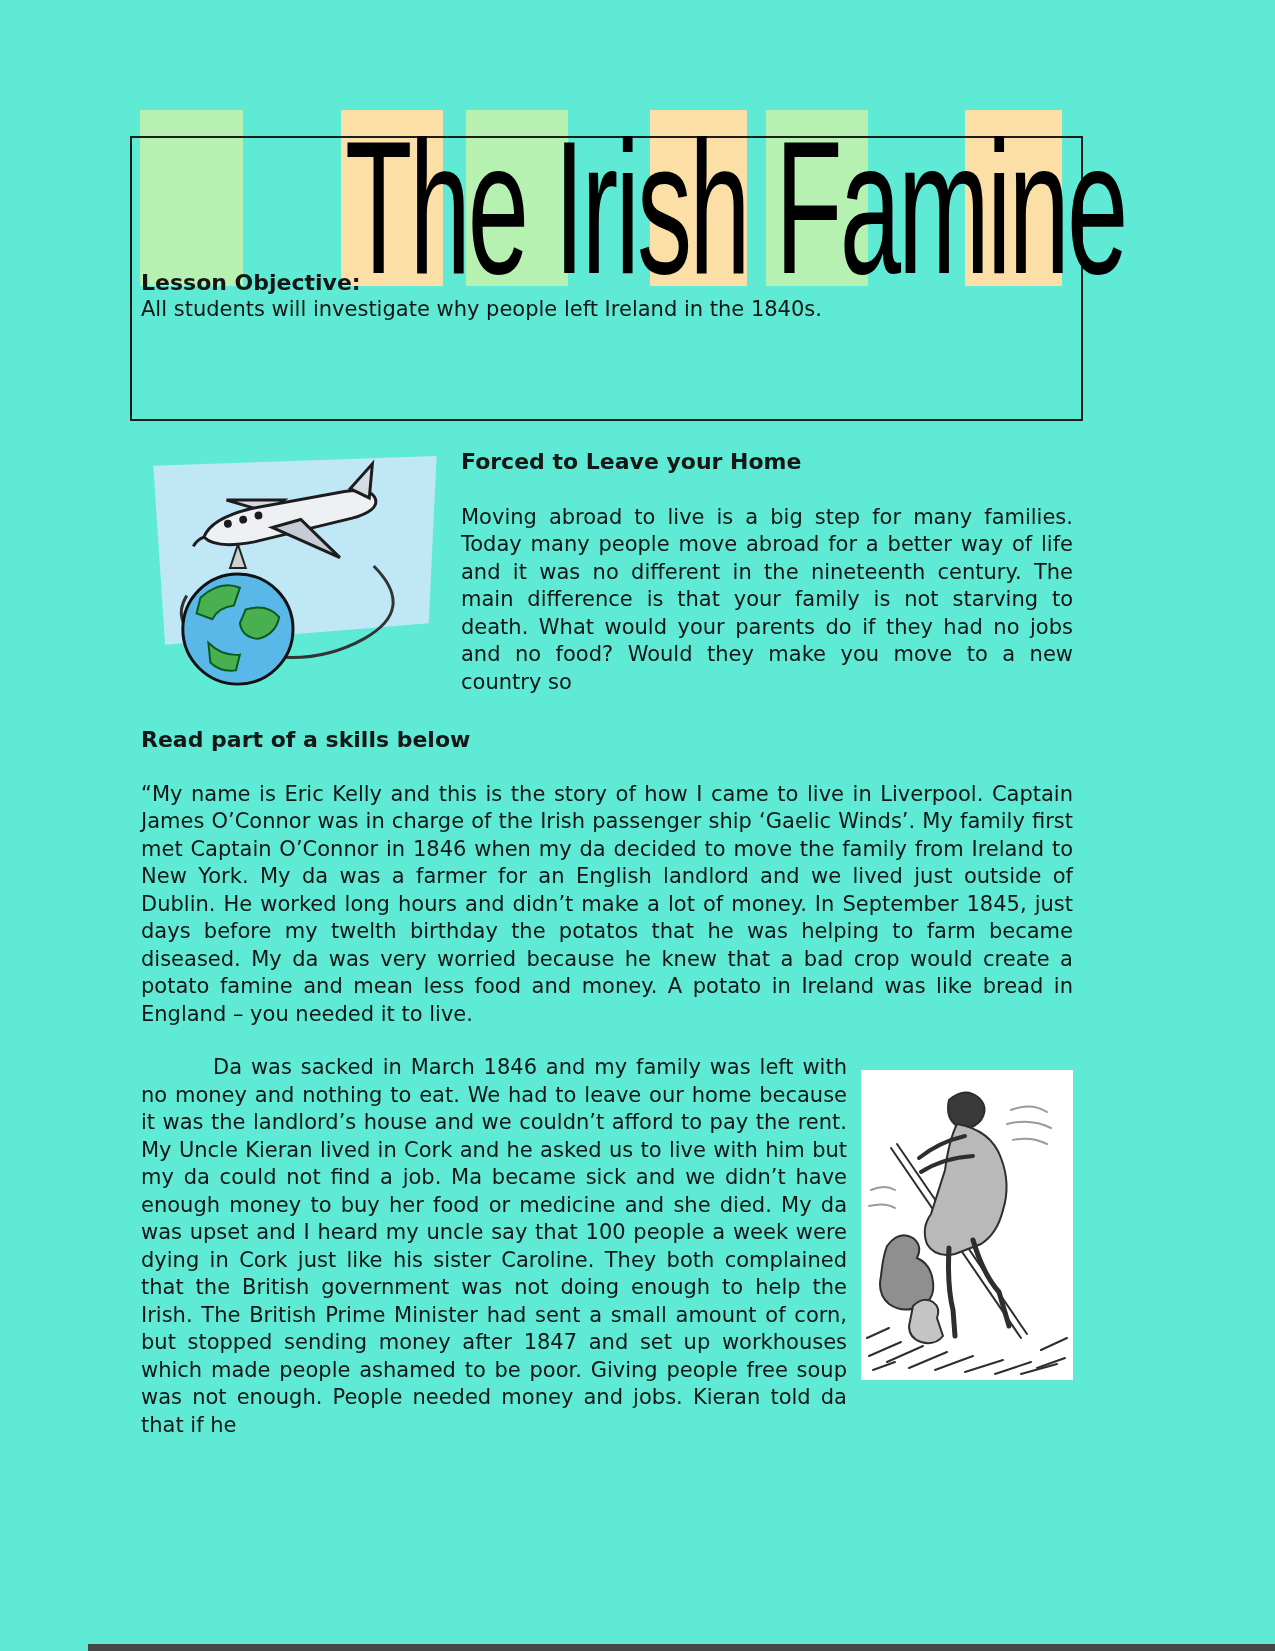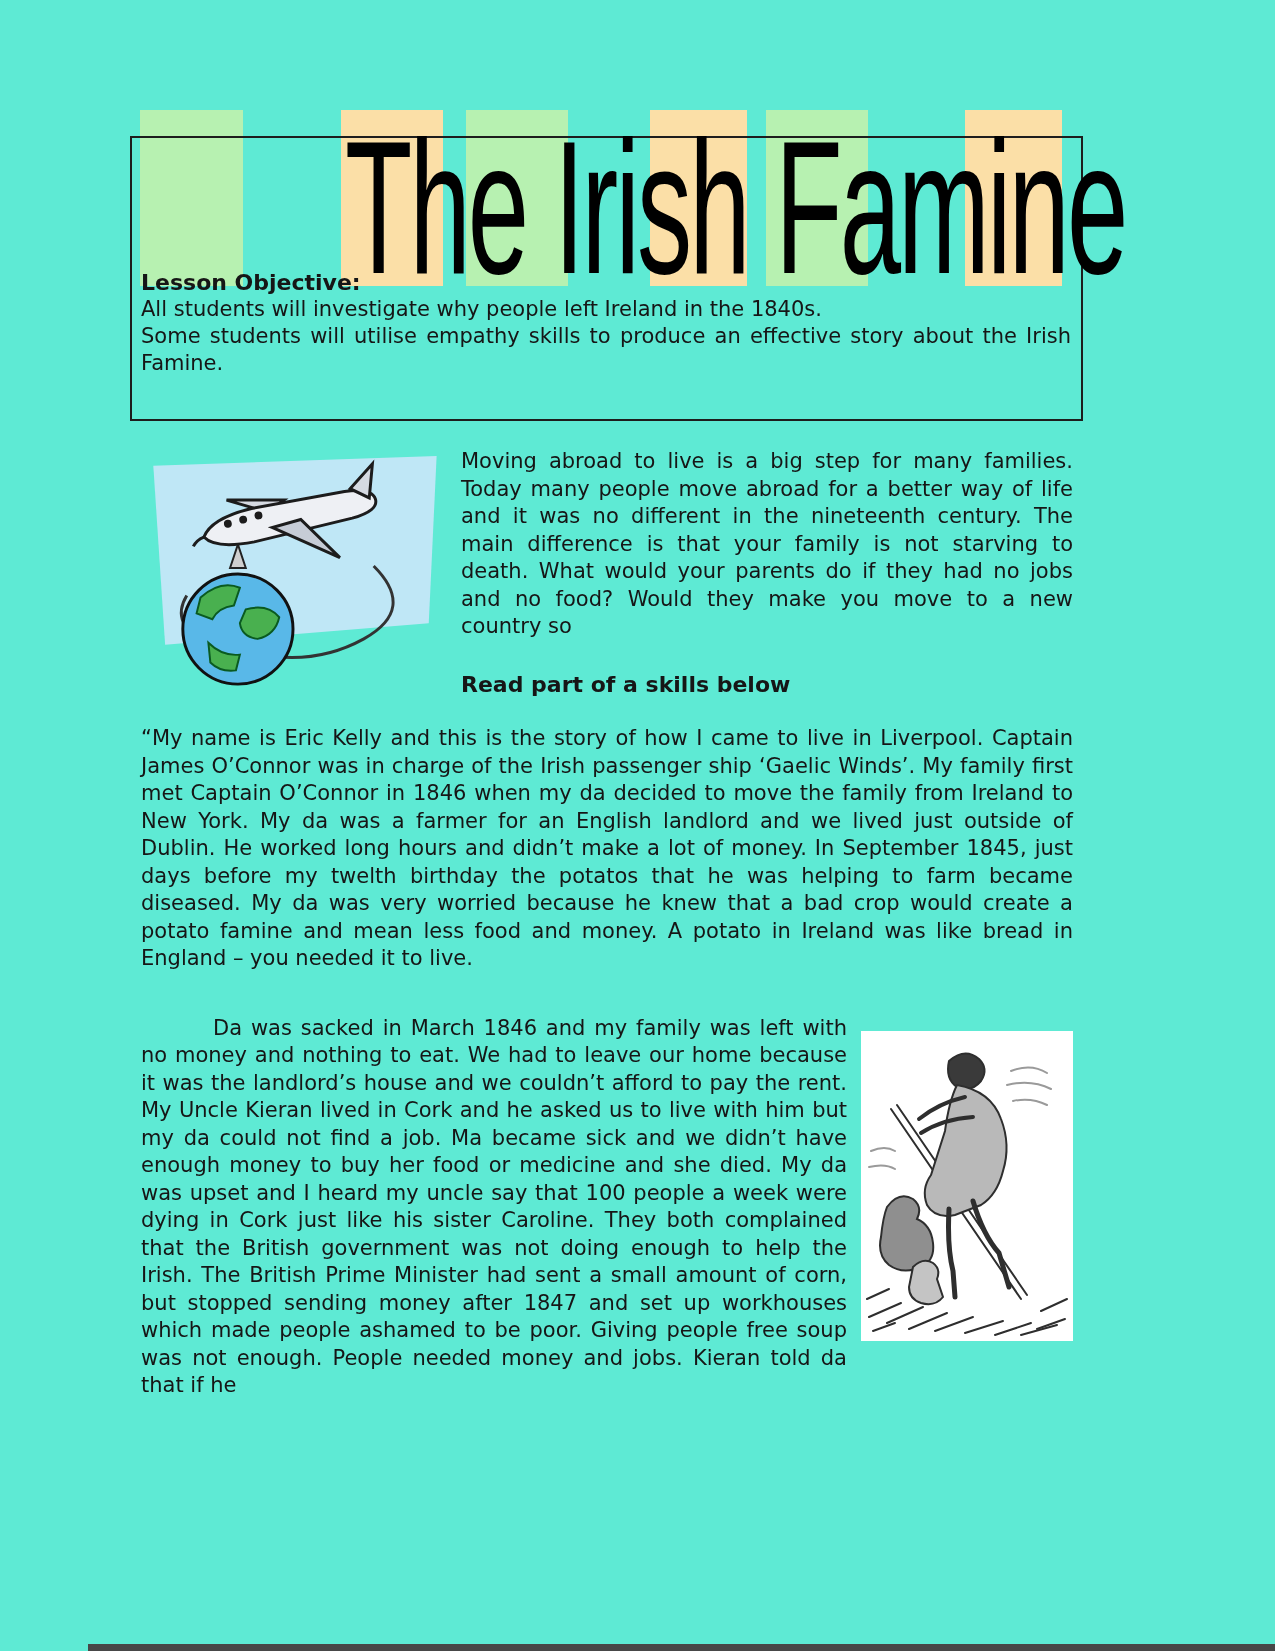--- a/index.html
+++ b/index.html
@@ -41,21 +41,21 @@
   .h { font-size:22px; font-weight:bold; }
   .j { text-align:justify; }
   .clipart {
     float:left; width:304px; height:242px; margin:2px 16px 6px 0;
   }
   .clipart svg { display:block; width:100%; height:100%; }
   .sec1-heading { margin-bottom:28px; }
   .intro-cont { clear:left; margin-top:3px; }
   .story-heading { margin-top:30px; }
   .story-p1 { margin-top:27px; }
-  .p2wrap { margin-top:42px; overflow:hidden; }
+  .p2wrap { margin-top:26px; overflow:hidden; }
   .etching {
     float:right; width:212px; height:310px; margin:16px 0 6px 14px;
   }
   .etching svg { display:block; width:100%; height:100%; }
   .indent { text-indent:72px; }
   .page-break-line {
     position:absolute; left:88px; top:1644px; width:1187px; height:7px;
     background:#474747;
   }
 </style>
@@ -71,21 +71,20 @@
   <div class="stripe green s5"></div>
   <div class="stripe peach s6"></div>
 
   <div class="objective-box"></div>
 
   <h1 class="big-title">The Irish Famine</h1>
 
   <div class="objective-text">
     <div class="obj-head">Lesson Objective:</div>
     <div class="obj-line">All students will investigate why people left Ireland in the 1840s.</div>
-    <div class="obj-line wrapline">Some students will utilise empathy skills to produce an effective story about the Irish Famine.</div>
   </div>
 
   <div class="content">
 
     <div class="sec1">
       <div class="clipart">
         <svg viewBox="0 0 304 246" xmlns="http://www.w3.org/2000/svg">
           <polygon points="10,16 298,6 290,176 22,198" fill="#bfe7f6"></polygon>
           <path d="M 234 118 q 44 44 -10 74 q -58 32 -128 10" fill="none" stroke="#333" stroke-width="3"></path>
           <path d="M 66 196 q -40 -18 -22 -48" fill="none" stroke="#333" stroke-width="3"></path>
@@ -101,20 +100,21 @@
             <path d="M 60 76 q 10 -18 52 -22 l 96 -4 q 28 0 30 12 q 2 12 -26 16 l -102 10 q -40 2 -50 -12 z" fill="#eef0f4" stroke="#1c1c1c" stroke-width="3"></path>
             <path d="M 214 48 l 26 -22 l -8 34 z" fill="#d6dae2" stroke="#1c1c1c" stroke-width="3"></path>
             <path d="M 130 76 l 64 40 l -34 -44 z" fill="#c6ccd6" stroke="#1c1c1c" stroke-width="3"></path>
             <circle cx="86" cy="66" r="4" fill="#1c1c1c"></circle>
             <circle cx="102" cy="64" r="4" fill="#1c1c1c"></circle>
             <circle cx="118" cy="62" r="4" fill="#1c1c1c"></circle>
             <path d="M 60 76 q -8 2 -12 8" stroke="#1c1c1c" stroke-width="3" fill="none"></path>
           </g>
         </svg>
       </div>
+      <h2 class="h sec1-heading">Forced to Leave your Home</h2>
       <p class="j"><span>Moving abroad to live is a big step for many families. Today many people move abroad for a better way of life and it was no different in the nineteenth century. The main difference is that your family is not starving to death.  What would your parents do if they had no jobs and no food? Would they make you move to a new country so</span></p>
     </div>
 
     <h2 class="h story-heading">Read part of a skills below</h2>
 
     <p class="j story-p1">“My name is Eric Kelly and this is the story of how I came to live in Liverpool. Captain James O’Connor was in charge of the Irish passenger ship ‘Gaelic Winds’. My family first met Captain O’Connor in 1846 when my da decided to move the family from Ireland to New York. My da was a farmer for an English landlord and we lived just outside of Dublin. He worked long hours and didn’t make a lot of money. In September 1845, just days before my twelth birthday the potatos that he was helping to farm became diseased. My da was very worried because he knew that a bad crop would create a potato famine and mean less food and money. A potato in Ireland was like bread in England – you needed it to live.</p>
 
     <div class="p2wrap">
       <div class="etching">
         <svg viewBox="0 0 212 310" xmlns="http://www.w3.org/2000/svg">

